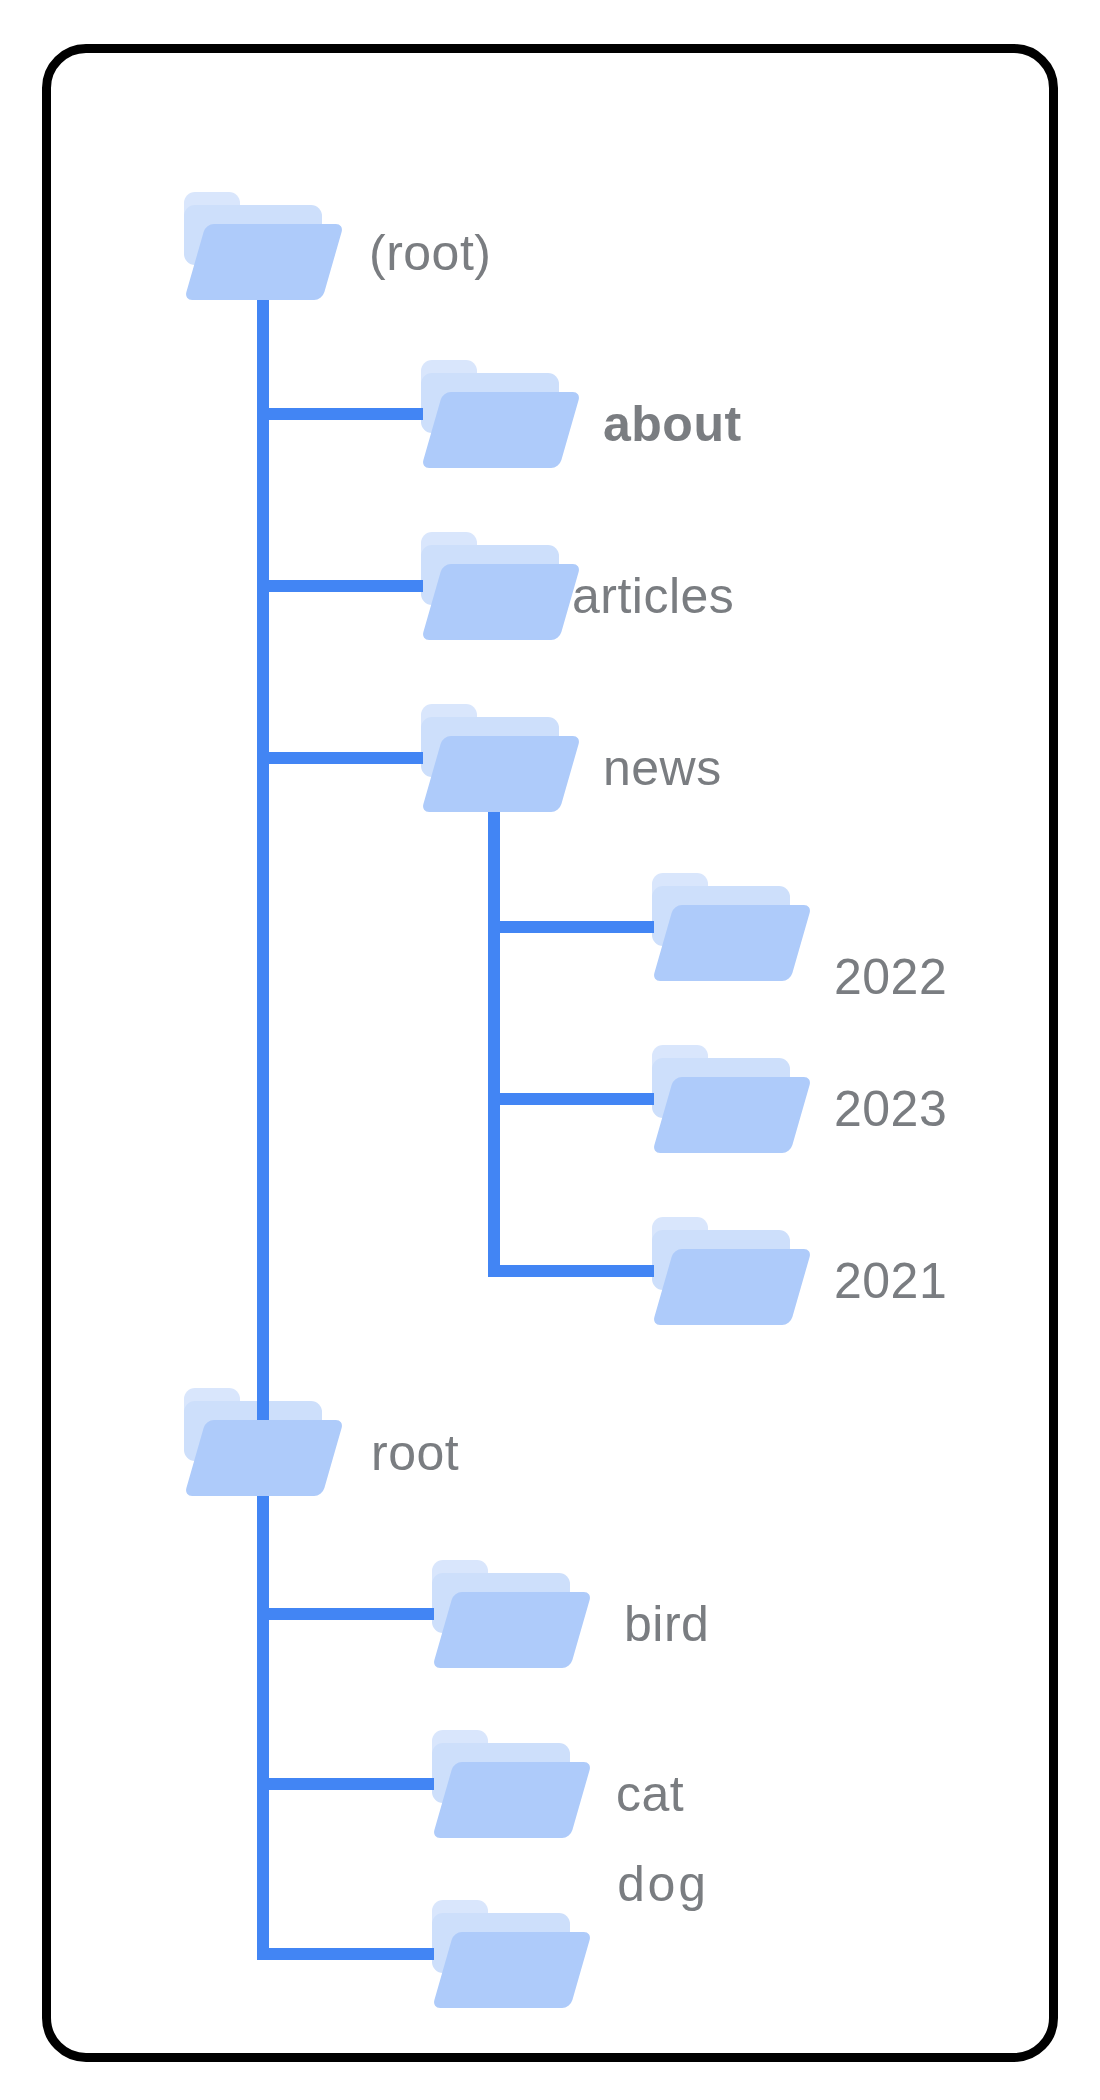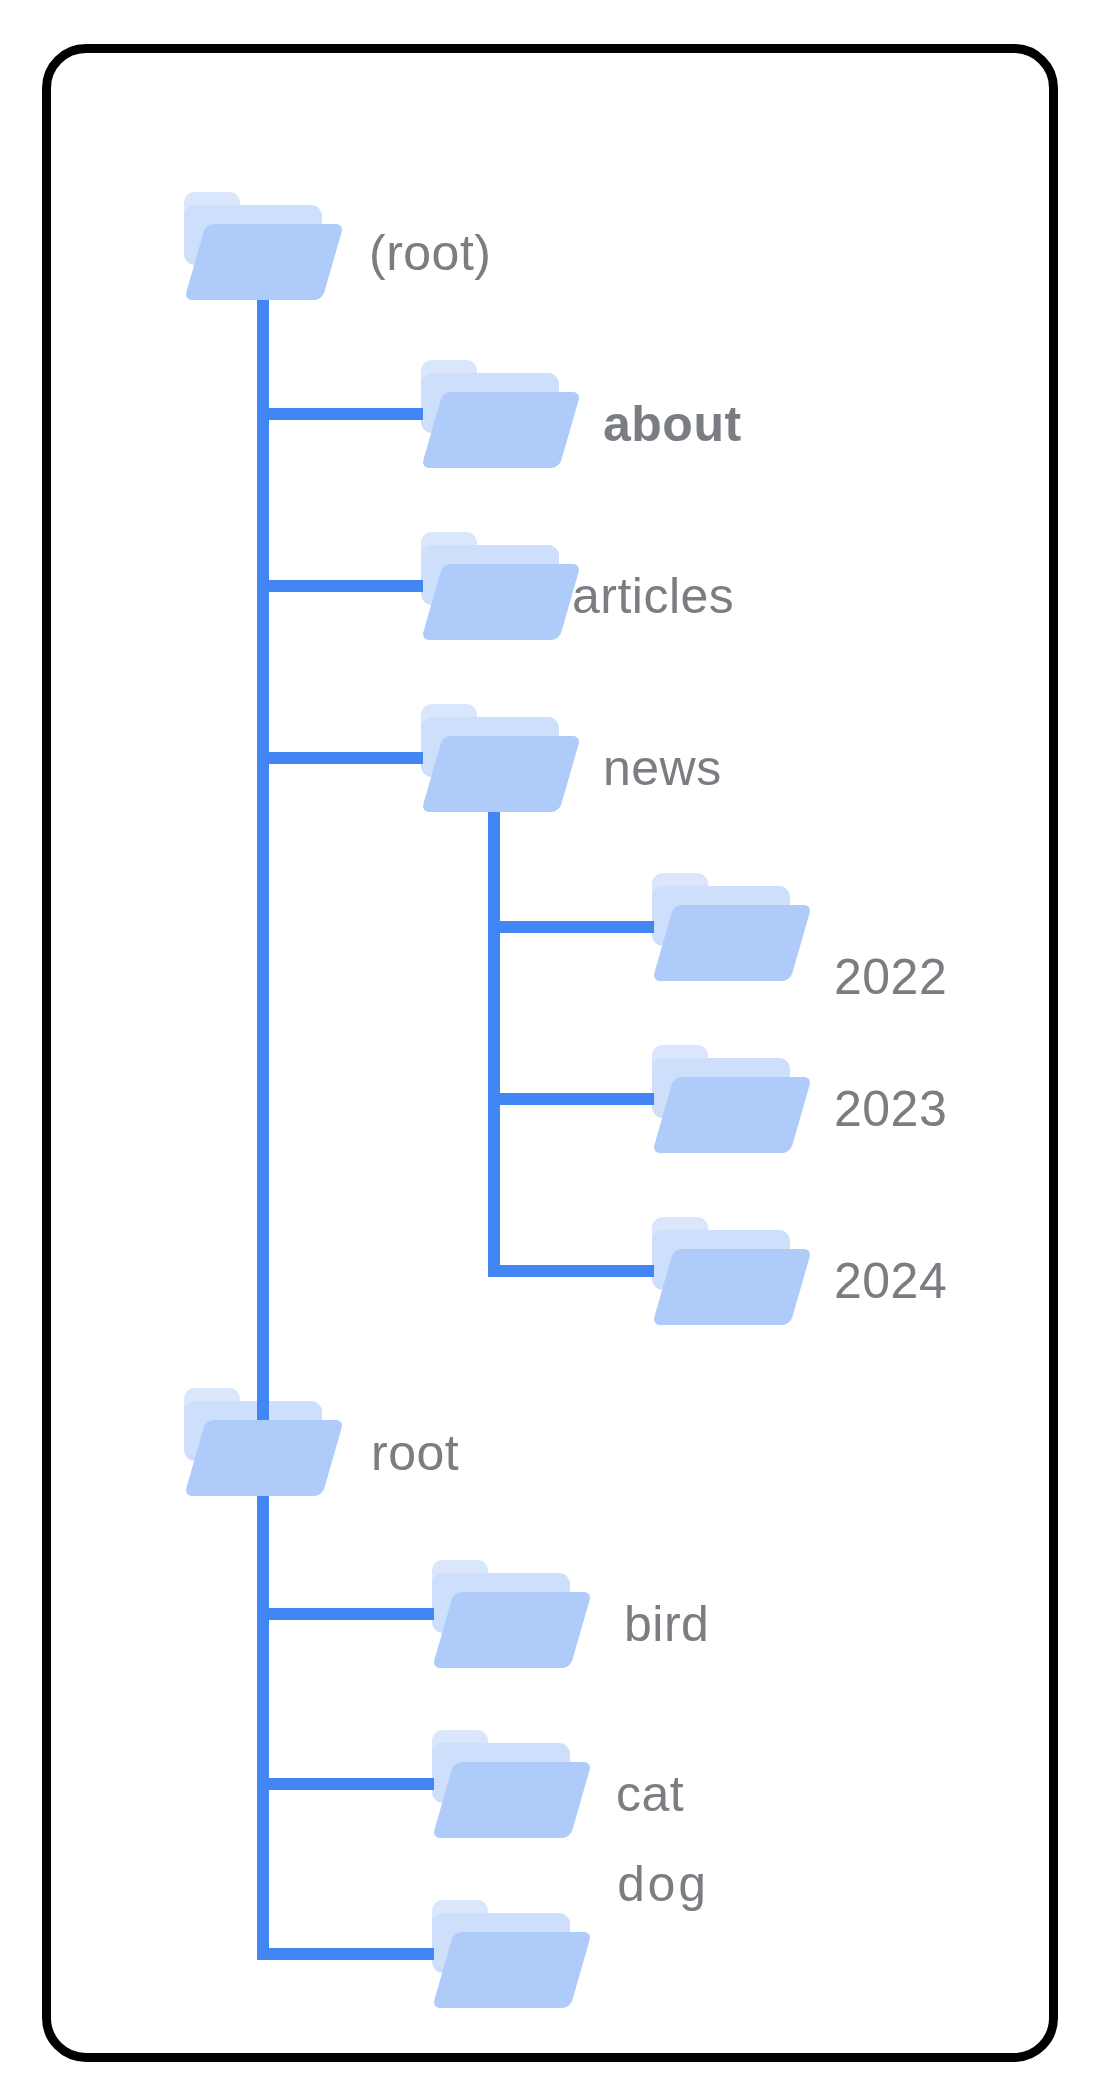--- a/index.html
+++ b/index.html
@@ -154,20 +154,20 @@
       <div class="mid"></div>
       <div class="front"></div>
     </div>
 
     <div class="lbl t-root">(root)</div>
     <div class="lbl t-about">about</div>
     <div class="lbl t-articles">articles</div>
     <div class="lbl t-news">news</div>
     <div class="lbl t-2022">2022</div>
     <div class="lbl t-2023">2023</div>
-    <div class="lbl t-2024">2024</div>
+    <div class="lbl t-2024">2021</div>
     <div class="lbl t-shop">root</div>
     <div class="lbl t-bird">bird</div>
     <div class="lbl t-cat">cat</div>
     <div class="lbl t-dog">dog</div>
 
   </div>
 </div>
 
 </body></html>

